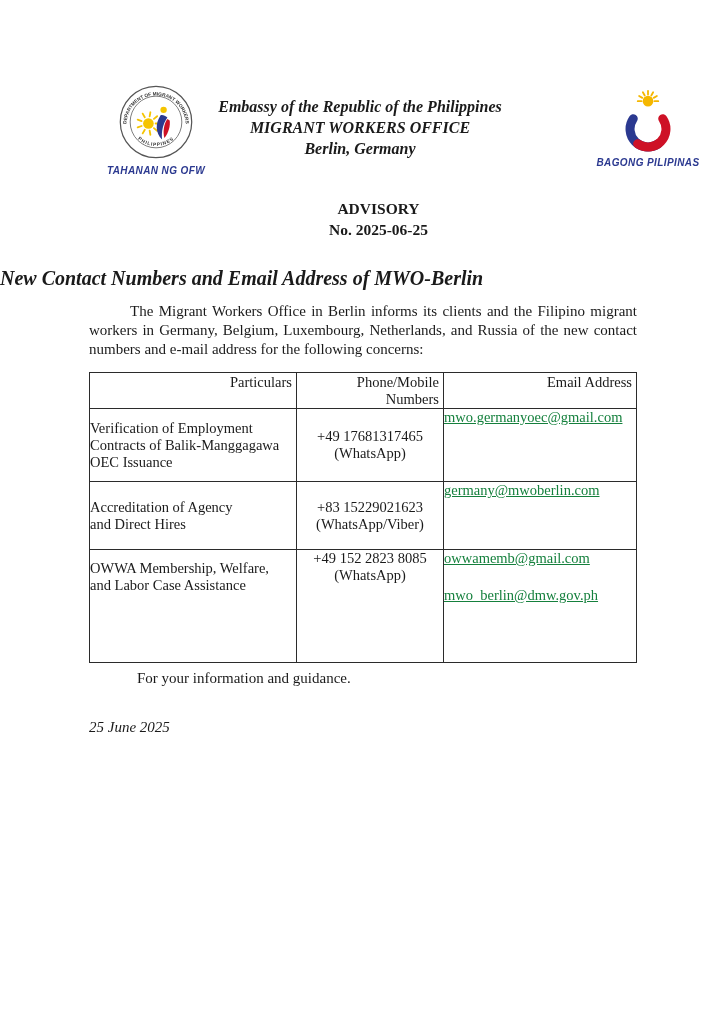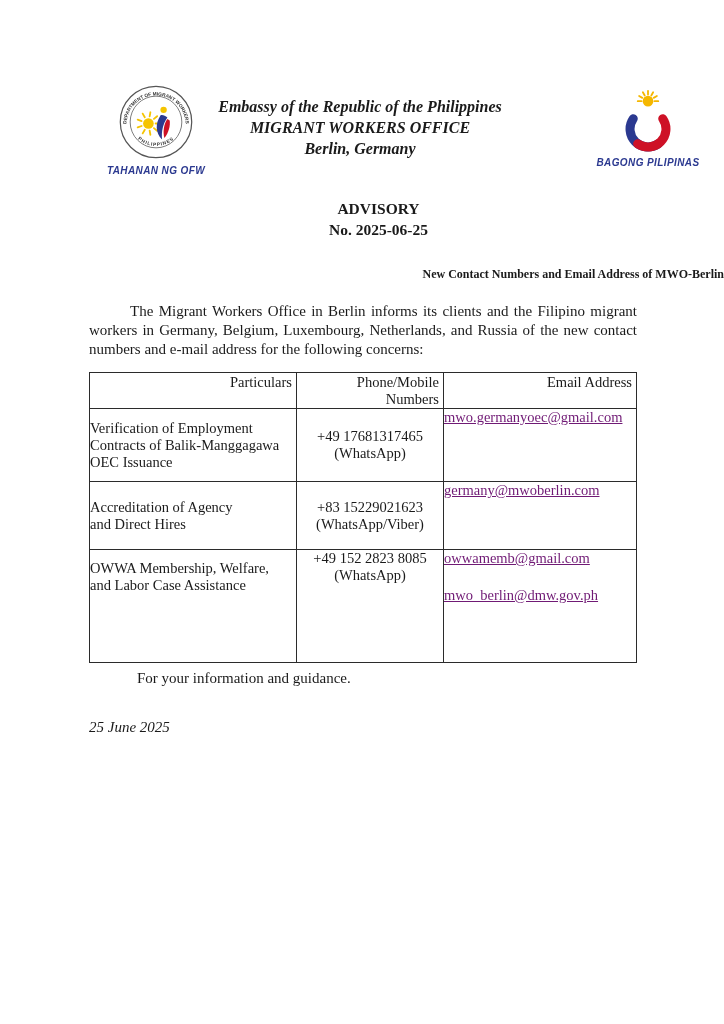--- a/index.html
+++ b/index.html
@@ -35,21 +35,21 @@
   }
 
   
   .advisory-block {
     position: absolute; left: 0; right: 0; top: 198px;
     text-align: center; font-weight: bold;
     font-size: 15.5px; line-height: 21px; padding-left: 33px;
   }
   .subject {
     position: absolute; left: 0; right: 0; top: 267px;
-    text-align: right; font-weight: bold; font-size: 12px;
+    text-align: left; font-weight: bold; font-size: 20px; font-style: italic;
   }
 
   
   .intro {
     position: absolute; left: 89px; top: 302px; width: 548px;
     font-size: 15px; line-height: 19px;
     text-align: justify; text-indent: 41px;
   }
 
   .contacts-table {
@@ -68,21 +68,21 @@
   .col-email { width: 193px; }
   .row-1 td { height: 72px; }
   .row-2 td { height: 67px; }
   .row-3 td { height: 102px; }
   .cell-part  { vertical-align: middle; padding: 2px 4px 2px 7px; white-space: pre-line; }
   .row-3 .cell-part { vertical-align: top; padding-top: 10px; font-family: Liberation Serif, serif; }
   .cell-phone { vertical-align: middle; text-align: center; padding: 0 4px; }
   .row-3 .cell-phone { vertical-align: top; }
   .cell-email { vertical-align: top; padding: 10px 4px 2px 8px; }
   .email-item { margin-bottom: 20px; }
-  .email-link { color: #701a75; }
+  .email-link { color: #15803d; }
 
   .closing {
     position: absolute; left: 96px; top: 670px; width: 548px;
     font-size: 15px; text-indent: 41px;
   }
   .doc-date {
     position: absolute; left: 89px; top: 719px;
     font-size: 15px; font-style: italic;
   }
 </style>

